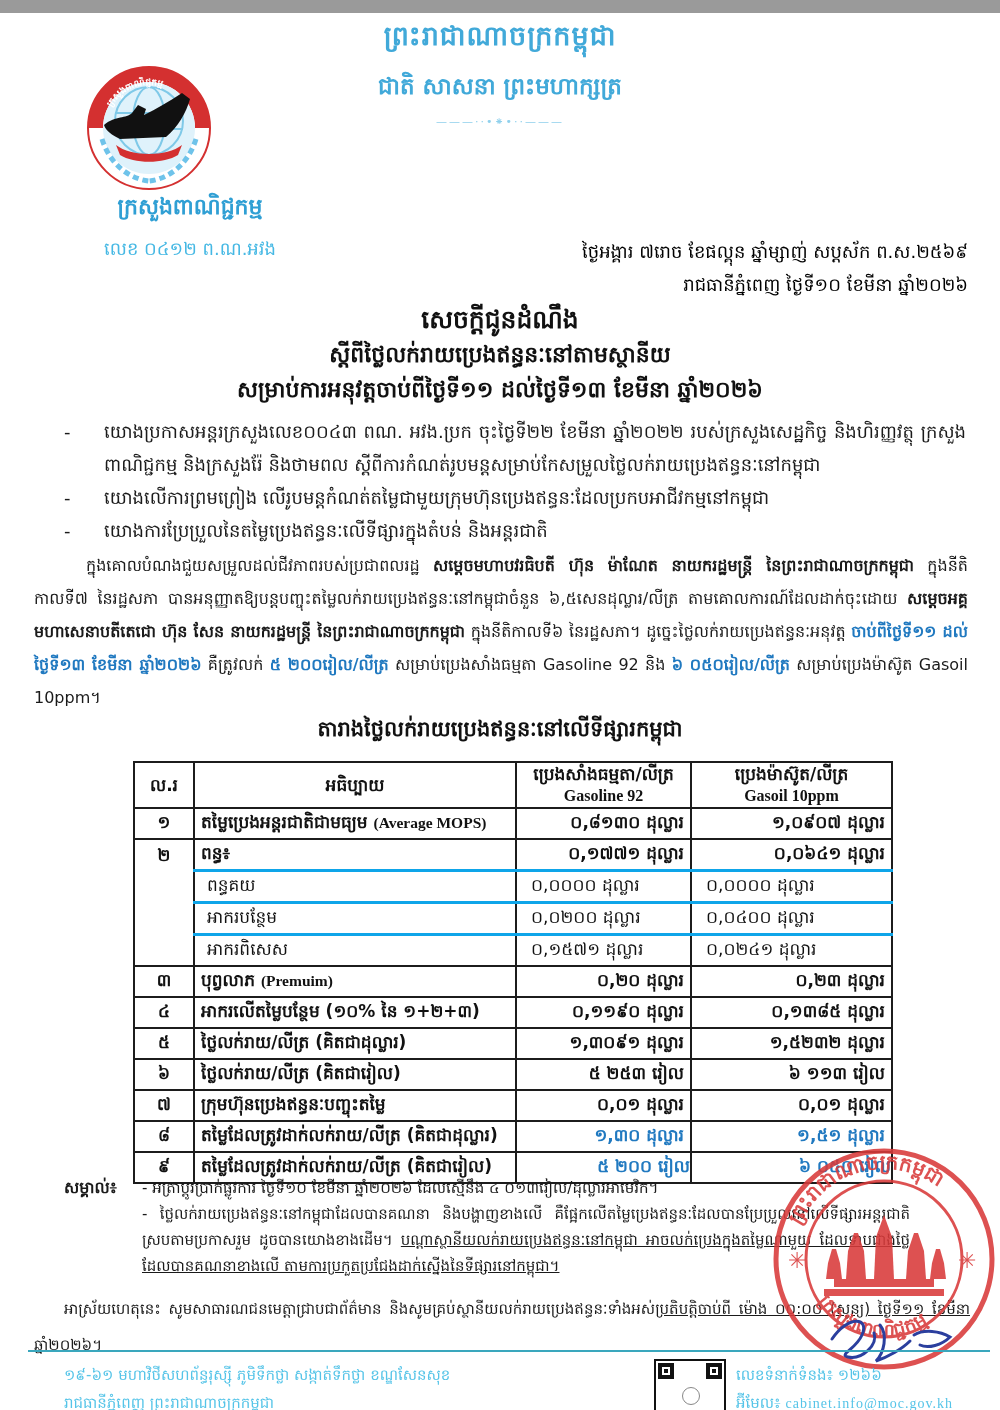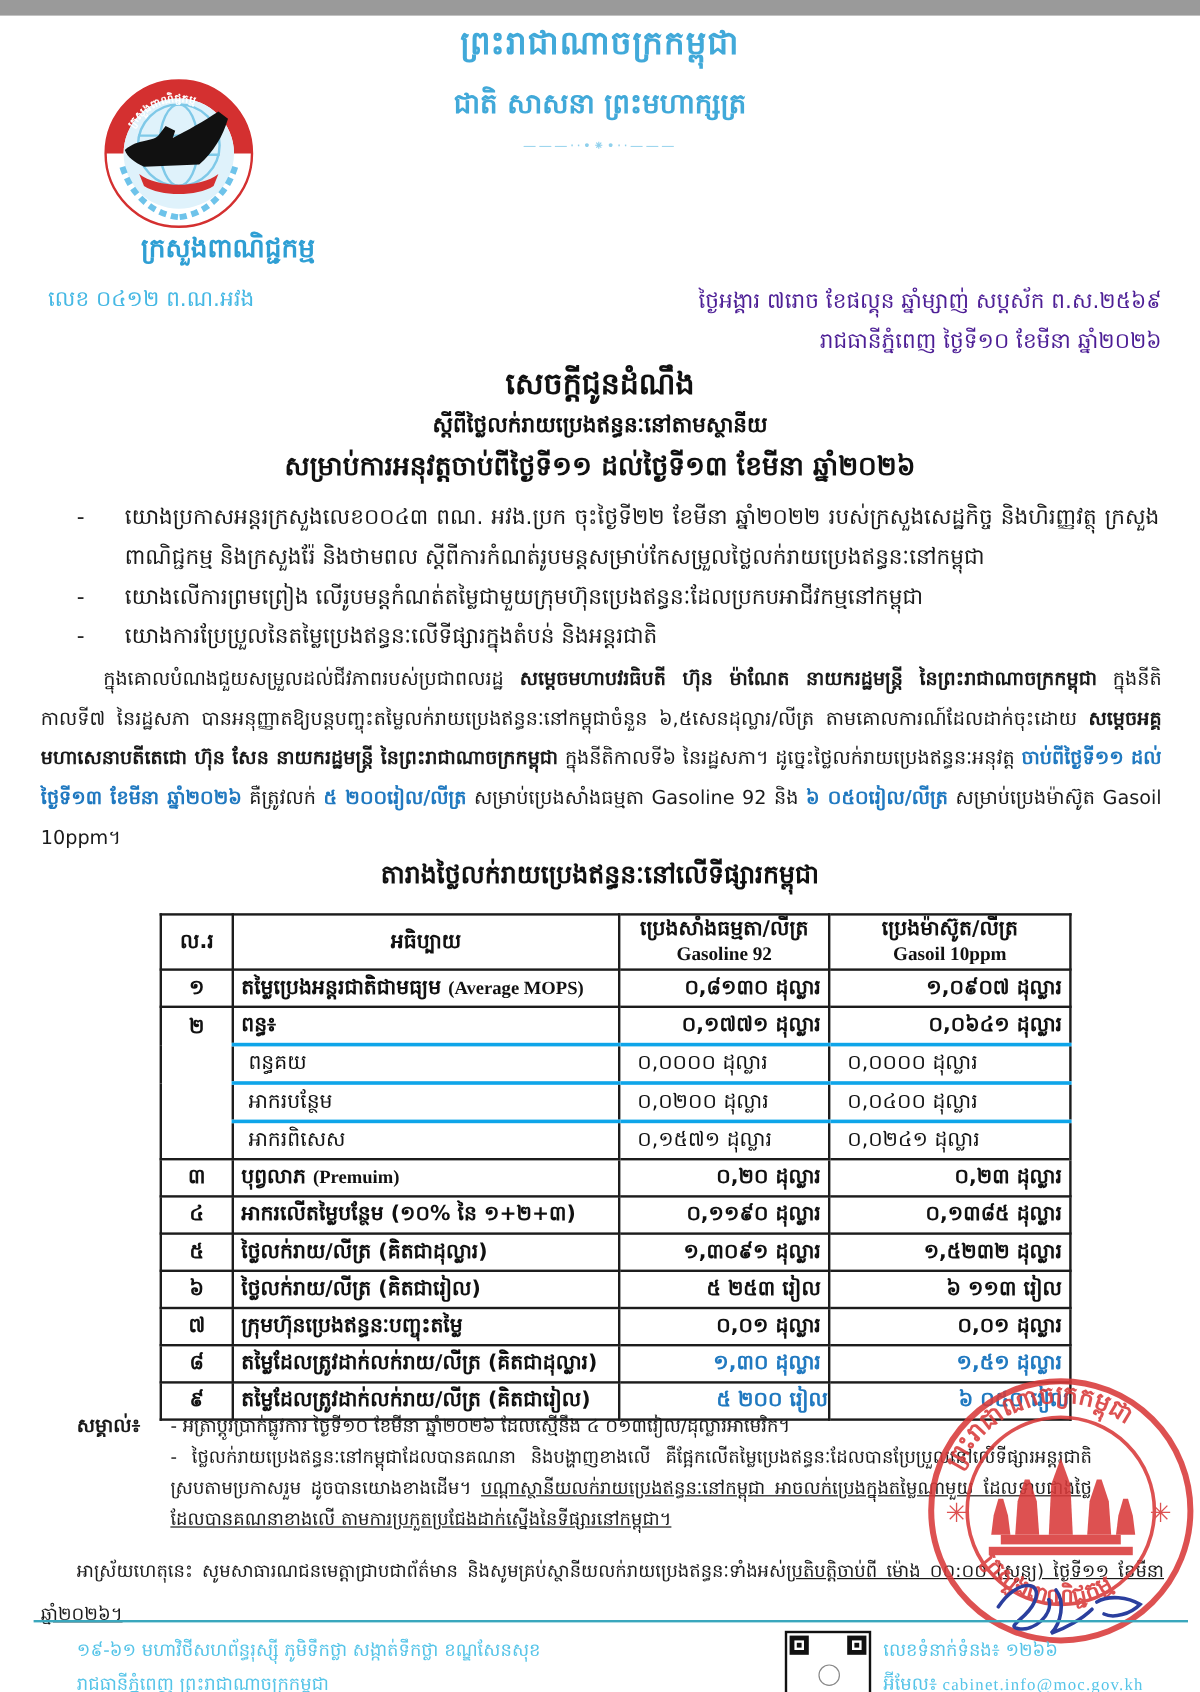--- a/index.html
+++ b/index.html
@@ -10,28 +10,28 @@
     color:#1a1a1a;
   }
   
   .head-center{position:absolute;top:6px;left:0;width:100%;text-align:center;}
   .kingdom{font-size:27px;font-weight:bold;color:#41a9d9;letter-spacing:1px;}
   .motto{font-size:23px;font-weight:bold;color:#41a9d9;margin-top:14px;}
   .ornament{display:block;margin-top:10px;font-size:11px;color:#8fd0ec;letter-spacing:2px;}
   .logo-wrap{position:absolute;top:52px;left:86px;width:126px;height:126px;}
   .ministry-name{position:absolute;top:180px;left:40px;width:300px;text-align:center;
     font-size:22px;font-weight:bold;color:#2f9fd4;}
-  .ref-no{position:absolute;top:224px;left:40px;width:300px;
+  .ref-no{position:absolute;top:224px;left:40px;width:300px;text-align:center;
     font-size:18px;color:#45b8e4;}
   .dates{position:absolute;top:222px;right:32px;text-align:right;font-size:18px;
-    color:#4c1d95;line-height:33px;}
+    color:#000000;line-height:33px;}
   
   .doc-title{position:absolute;top:290px;left:0;width:100%;text-align:center;font-weight:bold;color:#111;}
   .doc-title .t1{font-size:25px;line-height:34px;}
-  .doc-title .t2{font-size:18px;line-height:36px;}
+  .doc-title .t2{font-size:22px;line-height:36px;}
   .doc-title .t3{font-size:22px;line-height:34px;}
   
   .refs{position:absolute;top:402px;left:64px;right:34px;font-size:18px;line-height:33px;}
   .ref-item{display:flex;}
   .ref-item .dash{width:40px;flex:0 0 40px;}
   .ref-item .txt{flex:1;text-align:justify;}
   
   .main-par{position:absolute;top:536px;left:34px;right:32px;font-size:16px;
     line-height:33px;text-align:justify;text-justify:inter-word;}
   .main-par .indent{display:inline-block;width:52px;}

